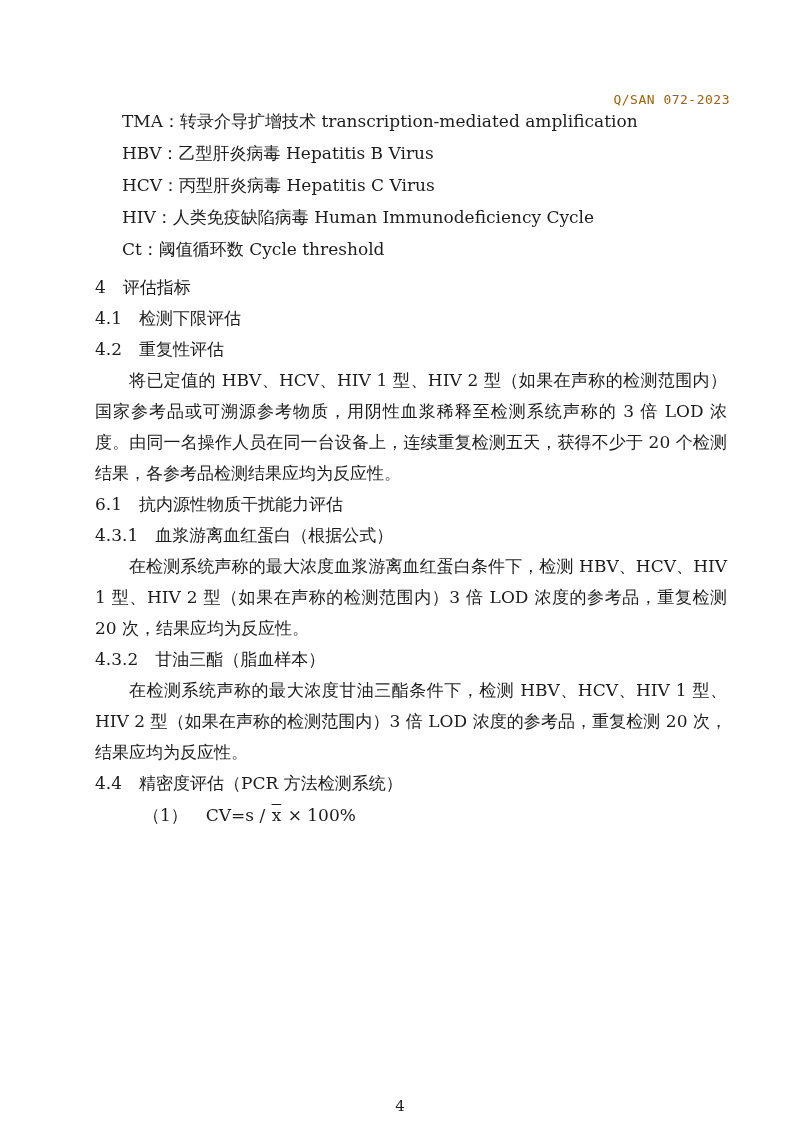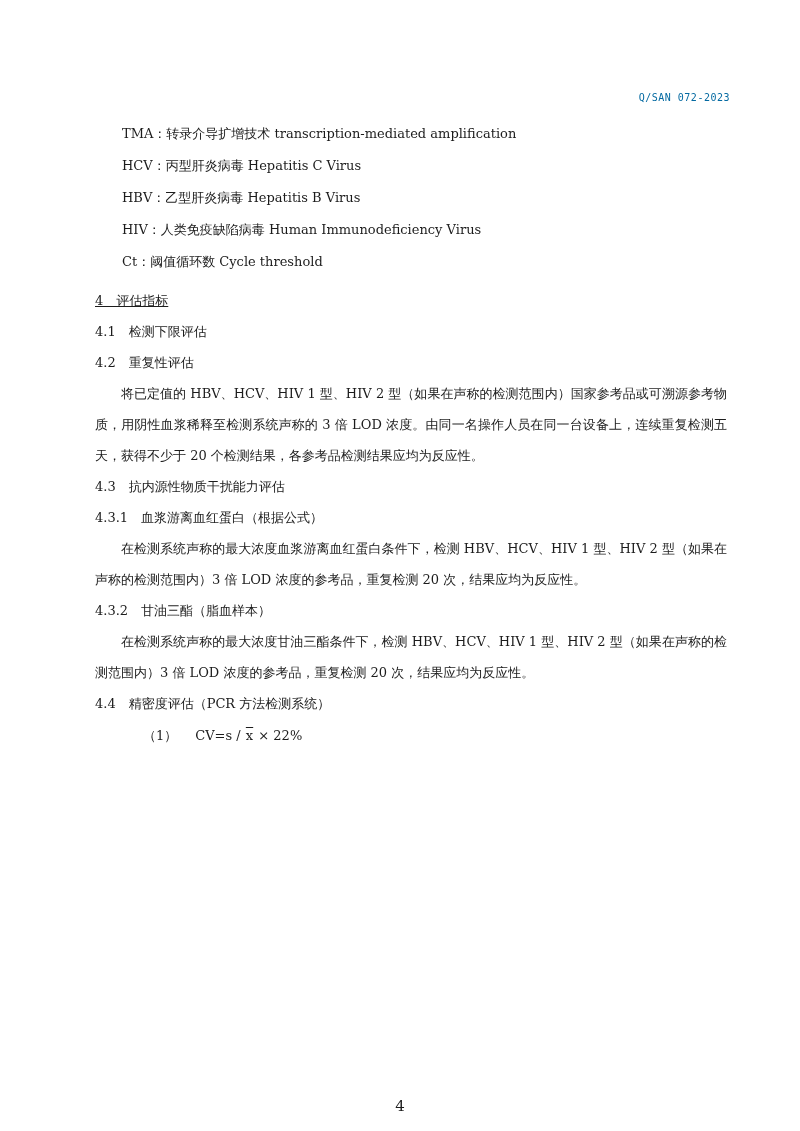--- a/index.html
+++ b/index.html
@@ -14,46 +14,44 @@
     background: #ffffff;
     color: #1c1c1c;
     font-family: "DejaVu Serif", "Liberation Serif", serif;
     overflow: hidden;
   }
   .doc-header {
     position: absolute;
     top: 92px;
     right: 70px;
     font-family: "DejaVu Sans Mono", "Liberation Mono", monospace;
-    font-size: 10px;
+    font-size: 13px;
     letter-spacing: 0.5px;
-    color: #0369a1;
+    color: #a16207;
   }
   .content {
     position: absolute;
     top: 105px;
     left: 95px;
     width: 632px;
-    font-size: 13px;
+    font-size: 17px;
     line-height: 31px;
     text-align: justify;
-    margin-top: 13px;
   }
   .abbr-line {
     padding-left: 27px;
     line-height: 32px;
     text-align: left;
   }
   .section-heading {
     text-align: left;
     line-height: 31px;
   }
   .first-heading {
     margin-top: 7px;
-    text-decoration: underline;
   }
   .para {
     text-indent: 2em;
     line-height: 31px;
     margin: 0;
   }
   .formula-line {
     text-align: left;
     line-height: 33px;
     padding-left: 48px;
@@ -78,45 +76,45 @@
 </head>
 <body>
 
 <div class="page">
 
   <div class="doc-header">Q/SAN 072-2023</div>
 
   <div class="content">
 
     <div class="abbr-line">TMA：转录介导扩增技术 transcription-mediated amplification</div>
+    <div class="abbr-line">HBV：乙型肝炎病毒 Hepatitis B Virus</div>
     <div class="abbr-line">HCV：丙型肝炎病毒 Hepatitis C Virus</div>
-    <div class="abbr-line">HBV：乙型肝炎病毒 Hepatitis B Virus</div>
-    <div class="abbr-line">HIV：人类免疫缺陷病毒 Human Immunodeficiency Virus</div>
+    <div class="abbr-line">HIV：人类免疫缺陷病毒 Human Immunodeficiency Cycle</div>
     <div class="abbr-line">Ct：阈值循环数 Cycle threshold</div>
 
     <div class="section-heading first-heading">4　评估指标</div>
 
     <div class="section-heading">4.1　检测下限评估</div>
 
     <div class="section-heading">4.2　重复性评估</div>
     <p class="para">将已定值的 HBV、HCV、HIV 1 型、HIV 2 型（如果在声称的检测范围内）国家参考品或可溯源参考物质，用阴性血浆稀释至检测系统声称的 3 倍 LOD 浓度。由同一名操作人员在同一台设备上，连续重复检测五天，获得不少于 20 个检测结果，各参考品检测结果应均为反应性。</p>
 
-    <div class="section-heading">4.3　抗内源性物质干扰能力评估</div>
+    <div class="section-heading">6.1　抗内源性物质干扰能力评估</div>
 
     <div class="section-heading">4.3.1　血浆游离血红蛋白（根据公式）</div>
     <p class="para">在检测系统声称的最大浓度血浆游离血红蛋白条件下，检测 HBV、HCV、HIV 1 型、HIV 2 型（如果在声称的检测范围内）3 倍 LOD 浓度的参考品，重复检测 20 次，结果应均为反应性。</p>
 
     <div class="section-heading">4.3.2　甘油三酯（脂血样本）</div>
     <p class="para">在检测系统声称的最大浓度甘油三酯条件下，检测 HBV、HCV、HIV 1 型、HIV 2 型（如果在声称的检测范围内）3 倍 LOD 浓度的参考品，重复检测 20 次，结果应均为反应性。</p>
 
     <div class="section-heading">4.4　精密度评估（PCR 方法检测系统）</div>
 
     <div class="formula-line">
       <span class="formula-label">（1）</span><span>CV=s /</span>
       <span class="xbar">x</span>
-      <span>× 22%</span>
+      <span>× 100%</span>
     </div>
 
   </div>
 
   <div class="page-footer">4</div>
 
 </div>
 
 </body></html>

